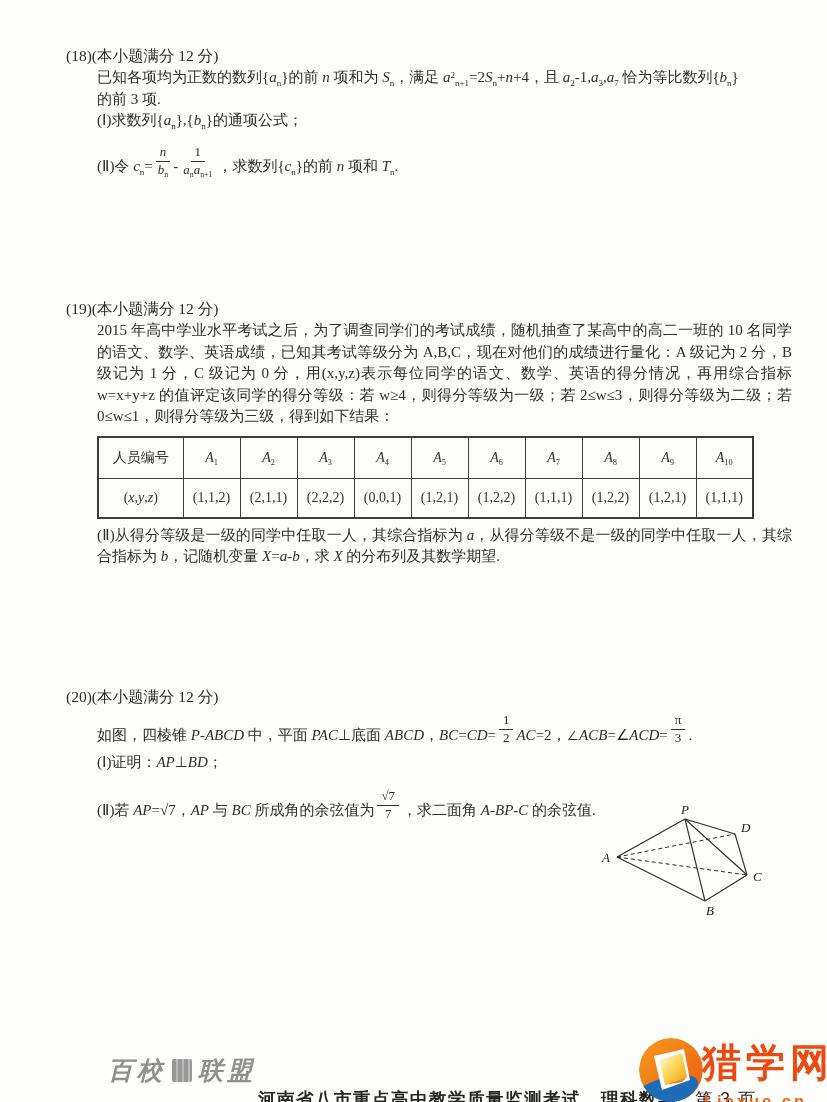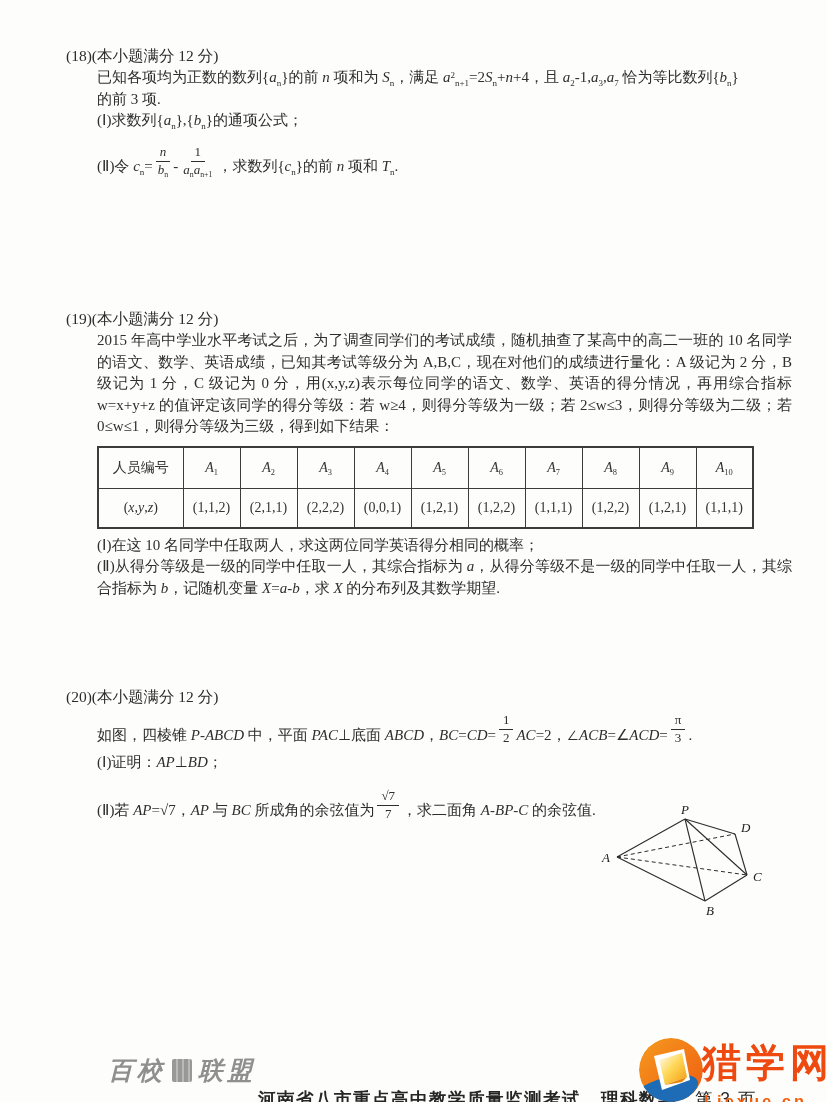--- a/index.html
+++ b/index.html
@@ -14,21 +14,21 @@
   sub { font-size:0.6em; vertical-align:-0.4em; line-height:0; }
   sup { font-size:0.6em; vertical-align:0.5em; line-height:0; }
 
   .mathrow { display:flex; align-items:flex-end; flex-wrap:nowrap; font-size:15px; }
   .frac { display:inline-flex; flex-direction:column; align-items:center; font-size:13px; line-height:1.15; margin:0 3px; vertical-align:middle; }
   .frac .num { border-bottom:1px solid #2e2e2e; padding:0 4px 1px 4px; text-align:center; }
   .frac .den { padding:1px 2px 0 2px; text-align:center; }
 
   section { position:absolute; left:66px; width:730px; }
   #p18 { top:45px; }
-  #p19 { top:308px; }
+  #p19 { top:298px; }
   #p20 { top:686px; }
 
   .score-table { border-collapse:collapse; margin:8px 0 0 31px; background:#fdfdfb; }
   .score-table td { border:1px solid #3c3c3c; text-align:center; font-size:14px; height:29px; padding:11px 2px; color:#333;margin-top:28px; }
   .score-table { border:2px solid #3c3c3c; }
   .score-table td.c0 { width:85px; }
   .score-table td.cv { width:57px; }
   .item2-19 { width:695px; text-align:justify; }
 
   .fig { position:absolute; left:593px; top:804px; width:190px; height:115px; }
@@ -104,21 +104,20 @@
         <td class="cv">(1,2,2)</td>
         <td class="cv">(1,1,1)</td>
         <td class="cv">(1,2,2)</td>
         <td class="cv">(1,2,1)</td>
         <td class="cv">(1,1,1)</td>
       </tr>
     </tbody>
       </table>
 
     <div class="q-body" style="margin-top:6px;">
-      <div class="q-line">(Ⅰ)在这 10 名同学中任取两人，求这两位同学英语得分相同的概率；</div>
       <div class="q-line item2-19"><span>(Ⅱ)从得分等级是一级的同学中任取一人，其综合指标为 </span><i>a</i><span>，从得分等级不是一级的同学中任取一人，其综合指标为 </span><i>b</i><span>，记随机变量 </span><i>X</i><span>=</span><i>a</i><span>-</span><i>b</i><span>，求 </span><i>X</i><span> 的分布列及其数学期望.</span></div>
     </div>
   </section>
 
   <section id="p20">
     <div class="q-heading">(20)(本小题满分 12 分)</div>
     <div class="q-body">
       <div class="mathrow" style="height:38px;">
         <span><span>如图，四棱锥 </span><i>P</i><span>-</span><i>ABCD</i><span> 中，平面 </span><i>PAC</i><span>⊥底面 </span><i>ABCD</i><span>，</span><i>BC</i><span>=</span><i>CD</i><span>=</span></span>
         <span class="frac">

